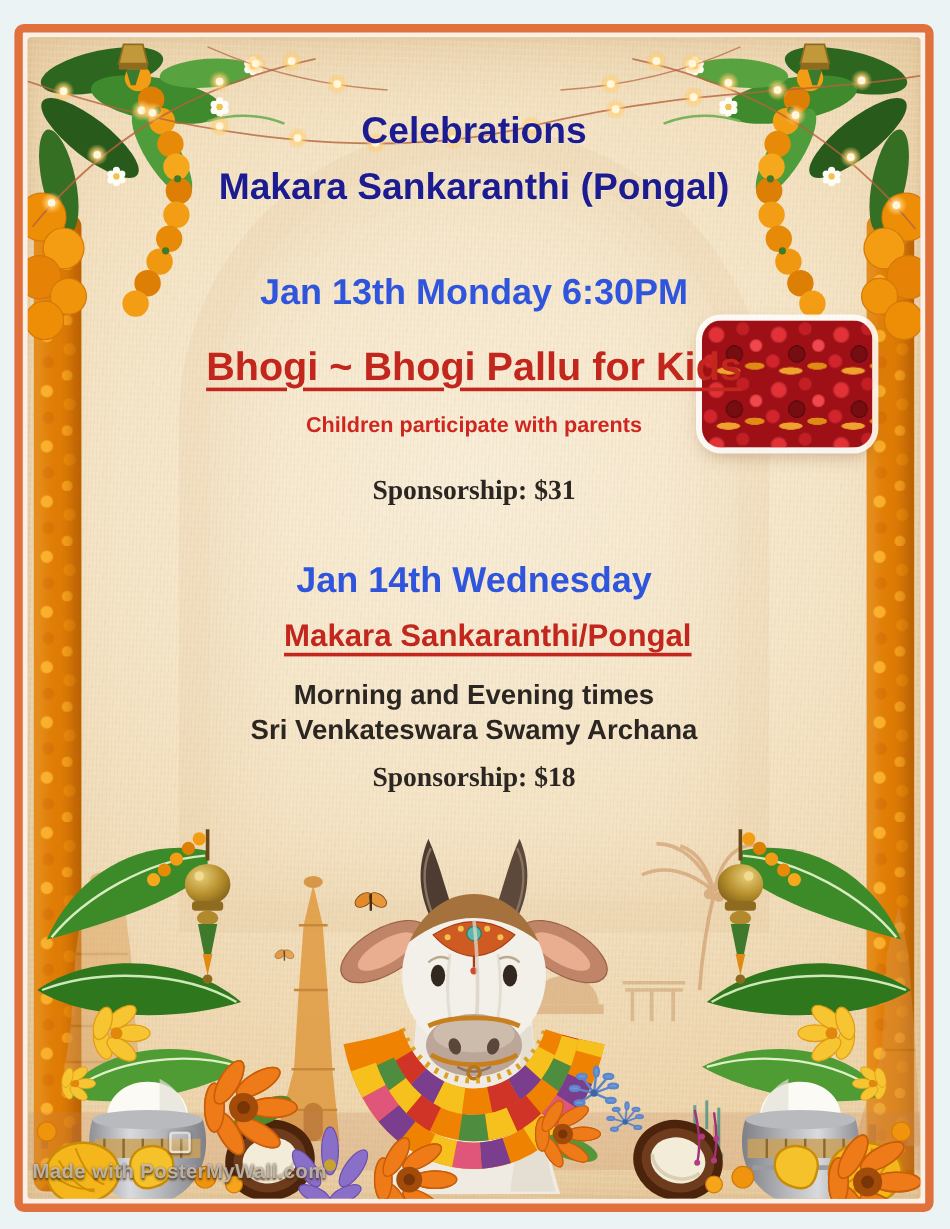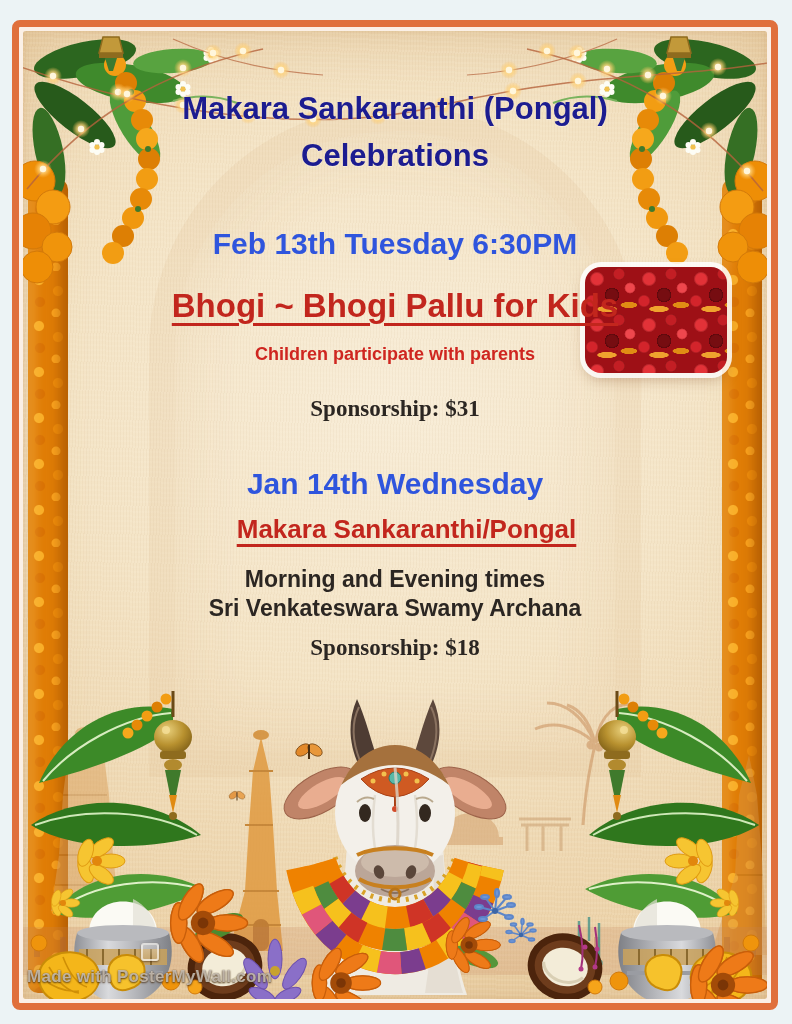--- a/index.html
+++ b/index.html
@@ -463,25 +463,25 @@
         <circle cx="558" cy="294" r="2.5" fill="#b43a88" stroke="none"></circle>
           <circle cx="572" cy="292" r="2.5" fill="#b43a88" stroke="none"></circle>
         <circle cx="562" cy="272" r="2.5" fill="#b43a88" stroke="none"></circle>
           <circle cx="574" cy="274" r="2.5" fill="#b43a88" stroke="none"></circle>
       </g>
     </svg>
 
     <div class="berries"></div>
 
     <div class="t title">
+      <div>Celebrations</div>
       <div>Makara Sankaranthi (Pongal)</div>
-      <div>Celebrations</div>
     </div>
 
-    <div class="t date d1">Feb 13th Tuesday 6:30PM</div>
+    <div class="t date d1">Jan 13th Monday 6:30PM</div>
     <div class="t bhogi">
       <span class="redhead">Bhogi ~ Bhogi Pallu for Kids</span>
     </div>
     <div class="t children">Children participate with parents</div>
     <div class="t spons s1">Sponsorship: $31</div>
 
     <div class="t date d2">Jan 14th Wednesday</div>
     <div class="t makara">
       <span class="redhead">Makara Sankaranthi/Pongal</span>
     </div>

